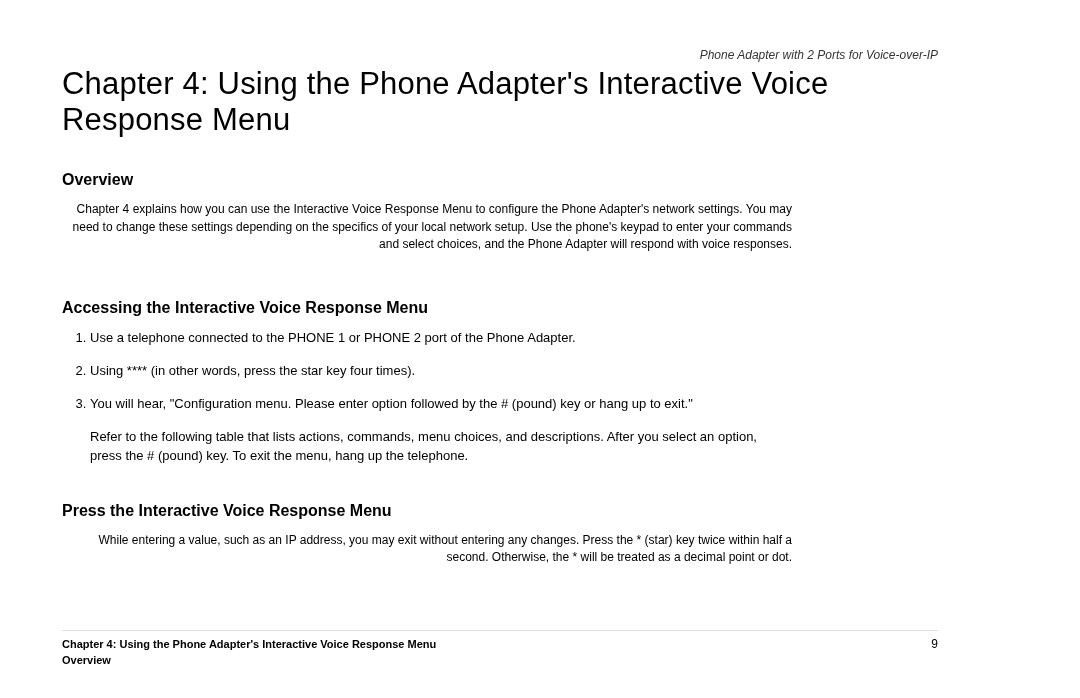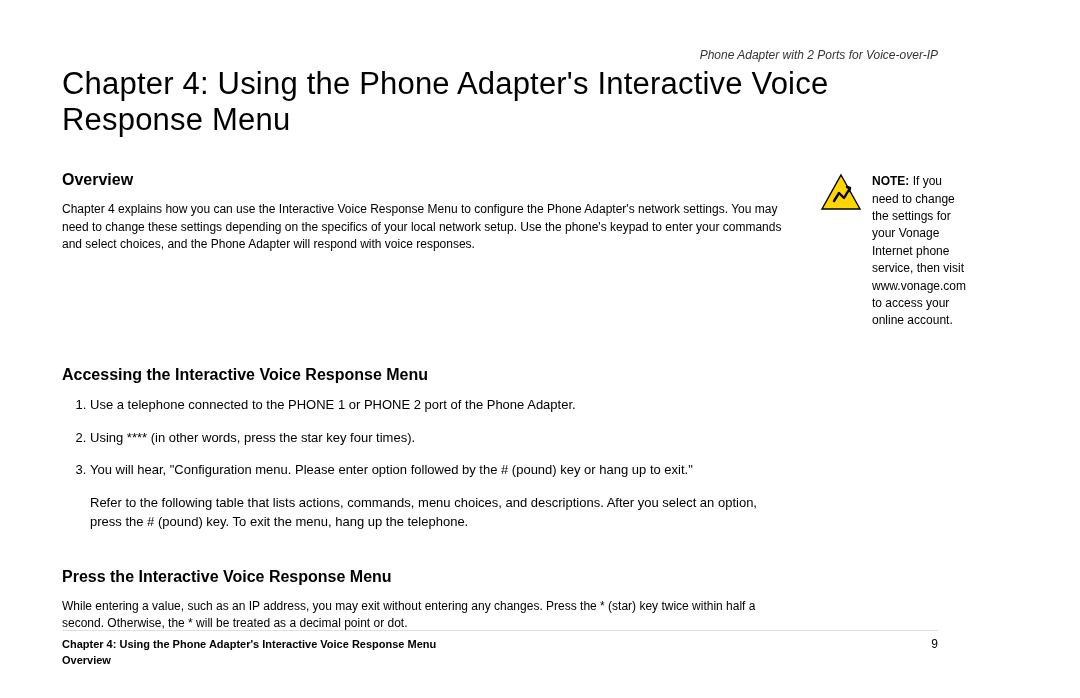--- a/index.html
+++ b/index.html
@@ -1,21 +1,21 @@
 <!DOCTYPE html>
 <html><head>
 <meta charset="utf-8">
 <style>
   * { box-sizing: border-box; margin: 0; padding: 0; }
   html, body { width: 1080px; height: 698px; background: #fff; font-family: Arial, Helvetica, sans-serif; color: #000; }
   .page { position: relative; width: 1000px; height: 698px; padding: 48px 62px 30px 62px; }
   .header-right { position: absolute; top: 48px; right: 62px; font-size: 12px; color: #333; font-style: italic; text-align: right; }
   .chapter-title { font-size: 31px; font-weight: 400; letter-spacing: 0.2px; line-height: 1.15; margin-top: 18px; margin-bottom: 34px; max-width: 900px; font-family: "Helvetica Neue", Helvetica, Arial, sans-serif; }
   .section-title { font-size: 16px; font-weight: 700; margin-bottom: 12px; margin-top: 36px; }
-  .body-text { font-size: 12px; line-height: 1.45; max-width: 730px; margin-bottom: 10px; }
+  .body-text { font-size: 12px; line-height: 1.45; max-width: 730px; margin-bottom: 10px; text-align: right; }
   .content-row { display: flex; align-items: flex-start; gap: 18px; }
   .content-left { flex: 0 0 740px; }
   .note-area { flex: 1; display: flex; align-items: flex-start; gap: 10px; margin-top: 2px; }
   .note-text { font-size: 12px; line-height: 1.45; }
   .note-text b { font-weight: 700; }
   .warn-icon { flex-shrink: 0; }
   ol.steps { list-style: decimal; padding-left: 28px; max-width: 730px; }
   ol.steps li { font-size: 13px; line-height: 1.45; margin-bottom: 14px; }
   ol.steps li .sub { display:block; margin-top: 14px; }
   .footer-bar { position: absolute; left: 62px; right: 62px; bottom: 30px; border-top: 1px solid #e0e0e0; padding-top: 6px; display: flex; justify-content: space-between; align-items: flex-start; }
@@ -29,31 +29,20 @@
 
   <div class="header-right">Phone Adapter with 2 Ports for Voice-over-IP</div>
 
   <h1 class="chapter-title">Chapter 4: Using the Phone Adapter's Interactive Voice Response Menu</h1>
 
   <div class="content-row">
     <div class="content-left">
       <h2 class="section-title" style="margin-top:0">Overview</h2>
       <p class="body-text">Chapter 4 explains how you can use the Interactive Voice Response Menu to configure the Phone Adapter's network settings. You may need to change these settings depending on the specifics of your local network setup. Use the phone's keypad to enter your commands and select choices, and the Phone Adapter will respond with voice responses.</p>
     </div>
-    <div class="note-area">
-      <svg class="warn-icon" width="42" height="38" viewBox="0 0 42 38">
-        <polygon points="21,2 40,36 2,36" fill="#ffd600" stroke="#000" stroke-width="1.4"></polygon>
-        <path d="M14 28 L19 20 L24 25 L30 15" fill="none" stroke="#000" stroke-width="2.4" stroke-linecap="round" stroke-linejoin="round"></path>
-        <polyline points="27,14 30,15 29,18" fill="none" stroke="#000" stroke-width="2.4" stroke-linecap="round" stroke-linejoin="round"></polyline>
-      </svg>
-      <p class="note-text">
-        <b>NOTE:</b>
-        <span>If you need to change the settings for your Vonage Internet phone service, then visit www.vonage.com to access your online account.</span>
-      </p>
-    </div>
   </div>
 
   <h2 class="section-title">Accessing the Interactive Voice Response Menu</h2>
   <ol class="steps">
     <li>Use a telephone connected to the PHONE 1 or PHONE 2 port of the Phone Adapter.</li>
     <li>Using **** (in other words, press the star key four times).</li>
     <li>
       <span>You will hear, "Configuration menu. Please enter option followed by the # (pound) key or hang up to exit."</span>
       <span class="sub">Refer to the following table that lists actions, commands, menu choices, and descriptions. After you select an option, press the # (pound) key. To exit the menu, hang up the telephone.</span>
     </li>

